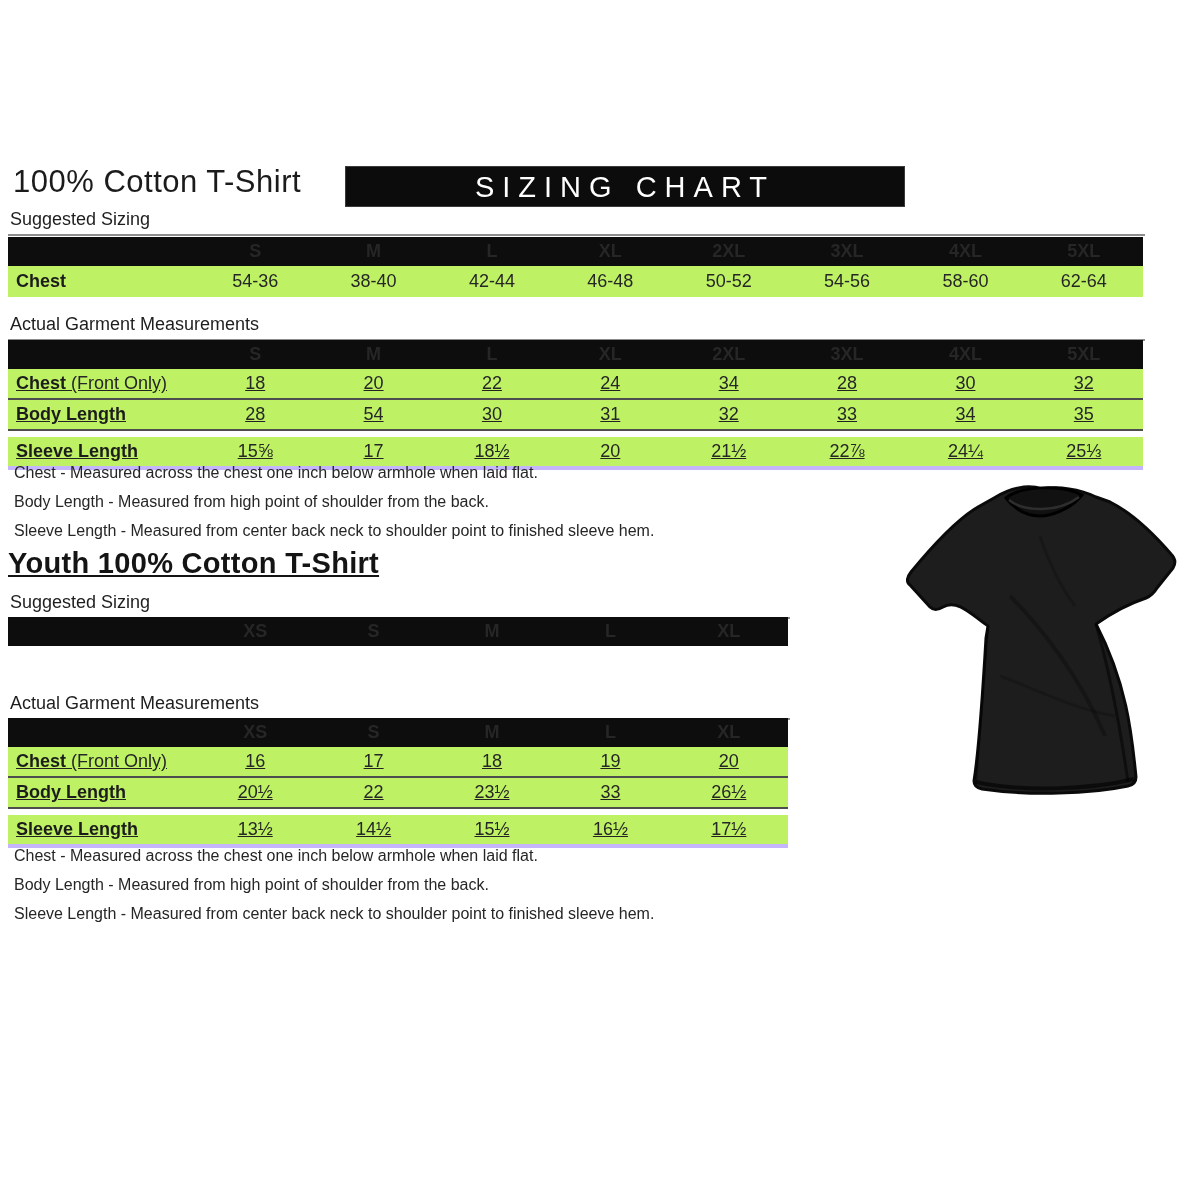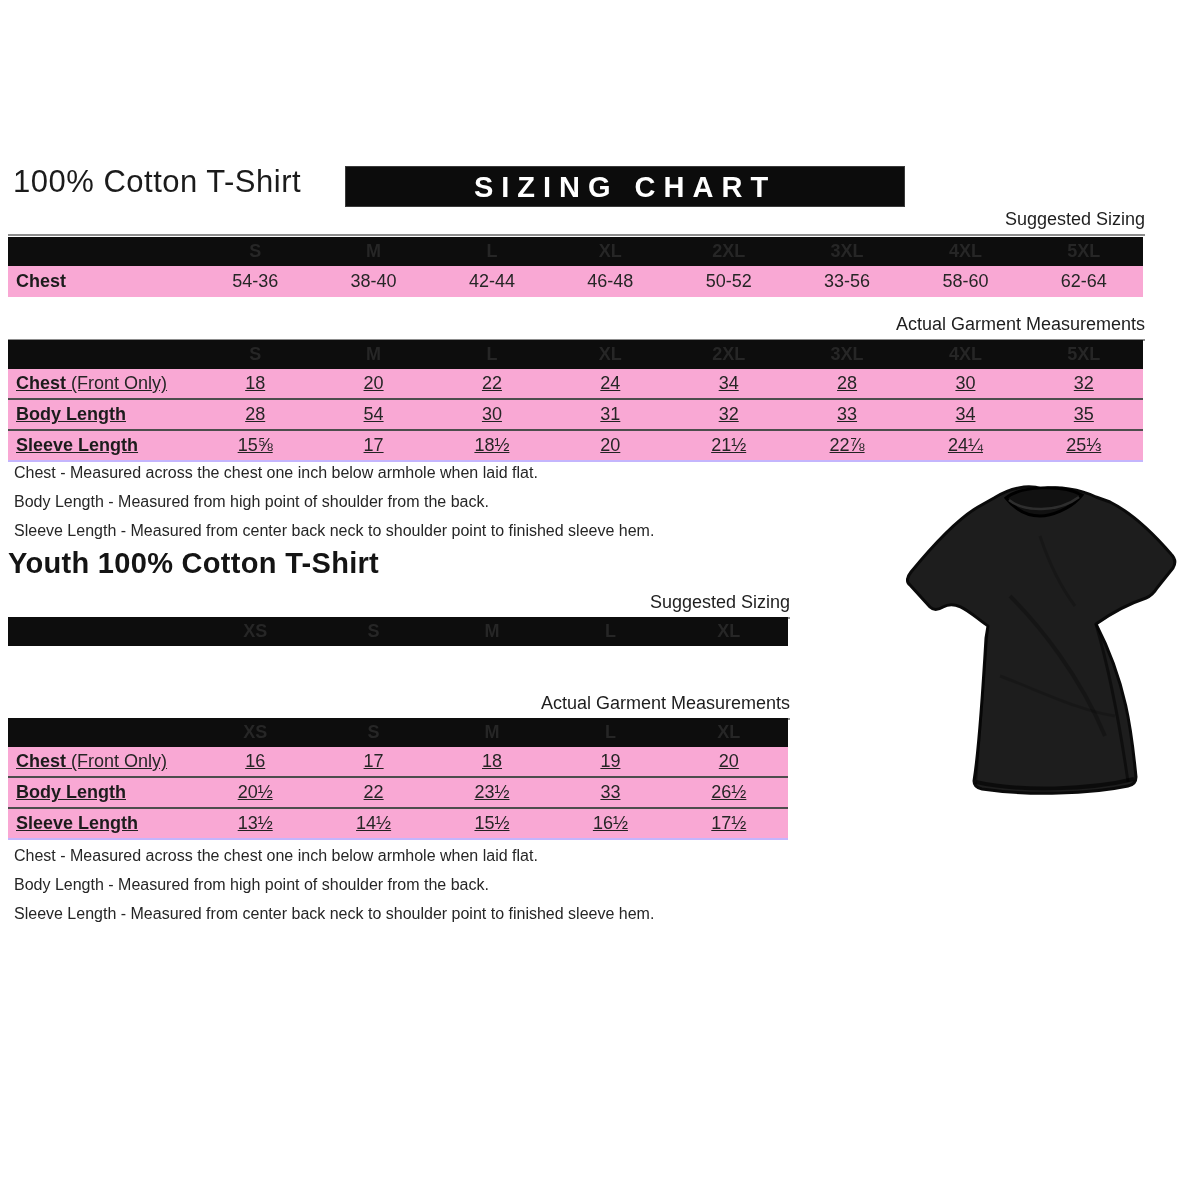--- a/index.html
+++ b/index.html
@@ -11,58 +11,57 @@
   .sheet{position:absolute;left:0;top:0;width:1041px;height:1200px;}
 
   
   .main-title{
     position:absolute;left:13px;top:164px;
     font-size:31px;font-weight:400;color:#1b1b1b;letter-spacing:0.5px;
   }
   .banner{
     position:absolute;left:345px;top:166px;width:560px;height:41px;
     background:#0c0c0c;color:#fff;
-    font-size:29px;font-weight:700;letter-spacing:8px;
+    font-size:29px;font-weight:400;letter-spacing:8px;
     text-align:center;line-height:42px;
     box-shadow:0 0 0 1px #3a3a3a inset;
   }
 
   
   .sec-label{
     position:absolute;left:8px;
     font-size:18px;color:#1e1e1e;
     padding:0 0 4px 2px;
     border-bottom:2px solid #8d8d8d;
-    text-align:right;
   }
   .w-adult{width:1135px;}
   .w-youth{width:780px;}
 
   
   .sz-table{position:absolute;left:8px;}
   .trow{display:flex;align-items:center;}
   .thead{background:#0d0d0d;color:#fff;height:29px;}
   .thead .tcell{font-weight:700;font-size:18px;}
-  .tdata{height:29px;background:#f9a8d4;}
+  .tdata{height:29px;background:#bef264;}
   .tcell{flex:1;text-align:center;font-size:18px;color:#262626;}
   .tlabel{flex:0 0 188px;text-align:left;padding-left:8px;box-sizing:border-box;}
   .tlabel b{font-weight:700;color:#1c1c1c;}
   .tlabel span{font-weight:400;}
   .measure .tdata{border-bottom:2px solid #4d4d4d;text-decoration:underline;}
-  .measure .tdata:last-child{border-bottom:2px solid #c4b5fd;}
+  .measure .tdata:last-child{border-bottom:4px solid #c4b5fd;margin-top:6px;}
   .suggest .tdata{height:31px;}
 
   
   .notes{position:absolute;left:14px;font-size:16px;color:#262626;}
   .notes div{height:29px;line-height:29px;}
 
   
   .youth-title{
     position:absolute;left:8px;top:547px;
-    font-size:29px;font-weight:700;color:#141414;letter-spacing:0.3px;
+    font-size:29px;font-weight:700;color:#141414;letter-spacing:0.3px;text-decoration:underline;
   }
 
   
   .tshirt{position:absolute;left:890px;top:476px;width:305px;height:335px;}
 </style>
 </head>
 <body>
 
 <div class="sheet">
 
@@ -82,21 +81,21 @@
         <div class="tcell">4XL</div>
         <div class="tcell">5XL</div>
       </div>
       <div class="trow tdata">
         <div class="tcell tlabel"><b>Chest</b></div>
         <div class="tcell">54-36</div>
         <div class="tcell">38-40</div>
         <div class="tcell">42-44</div>
         <div class="tcell">46-48</div>
         <div class="tcell">50-52</div>
-        <div class="tcell">33-56</div>
+        <div class="tcell">54-56</div>
         <div class="tcell">58-60</div>
         <div class="tcell">62-64</div>
       </div>
     </div>
 
   <div class="sec-label w-adult" style="top:314px;">Actual Garment Measurements</div>
   <div class="sz-table measure w-adult" style="top:340px;">
       <div class="trow thead">
         <div class="tcell tlabel"></div>
         <div class="tcell">S</div>

